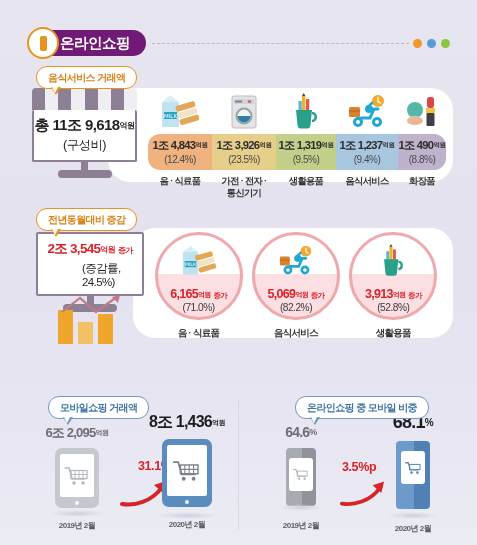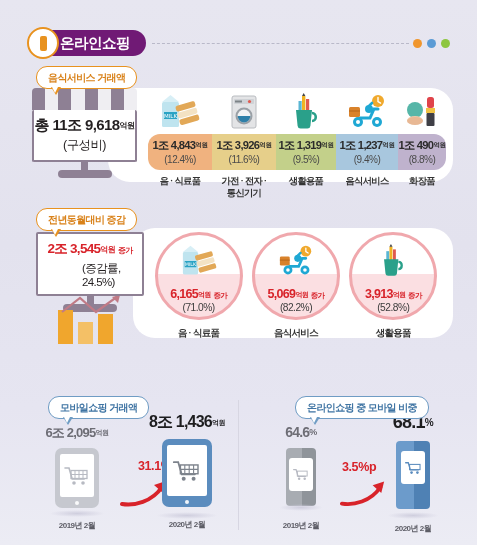--- a/index.html
+++ b/index.html
@@ -204,21 +204,21 @@
           <rect x="7" y="6" width="20" height="5" rx="1" fill="#cfd2d6"></rect>
           <rect x="8" y="7.5" width="7" height="2" fill="#7d8387"></rect>
           <circle cx="22.5" cy="8.5" r="1.6" fill="#e05a4f"></circle>
           <circle cx="17" cy="23" r="8.5" fill="#9aa0a6"></circle>
           <circle cx="17" cy="23" r="6.4" fill="#f2f3f4"></circle>
           <path d="M10.6 23a6.4 6.4 0 0 0 12.8 0z" fill="#2e7fa8"></path>
         </svg>
       </div>
       <div class="cat-bar" style="background:#e6cf8a;">
         <div class="v"><span>1조 3,926</span><sup>억원</sup></div>
-        <div class="p">(11.6%)</div>
+        <div class="p">(23.5%)</div>
       </div>
       <div class="cat-name">가전 · 전자 ·<br>통신기기</div>
     </div>
 
     <div class="cat" style="width:60px;">
       <div class="cat-icon">
         <svg width="32" height="38" viewBox="0 0 32 38">
           <rect x="12" y="3" width="3.4" height="17" fill="#f0b323"></rect>
           <path d="M12 3 l1.7-3 1.7 3z" fill="#444"></path>
           <rect x="16" y="6" width="3.2" height="14" fill="#e05a4f"></rect>

